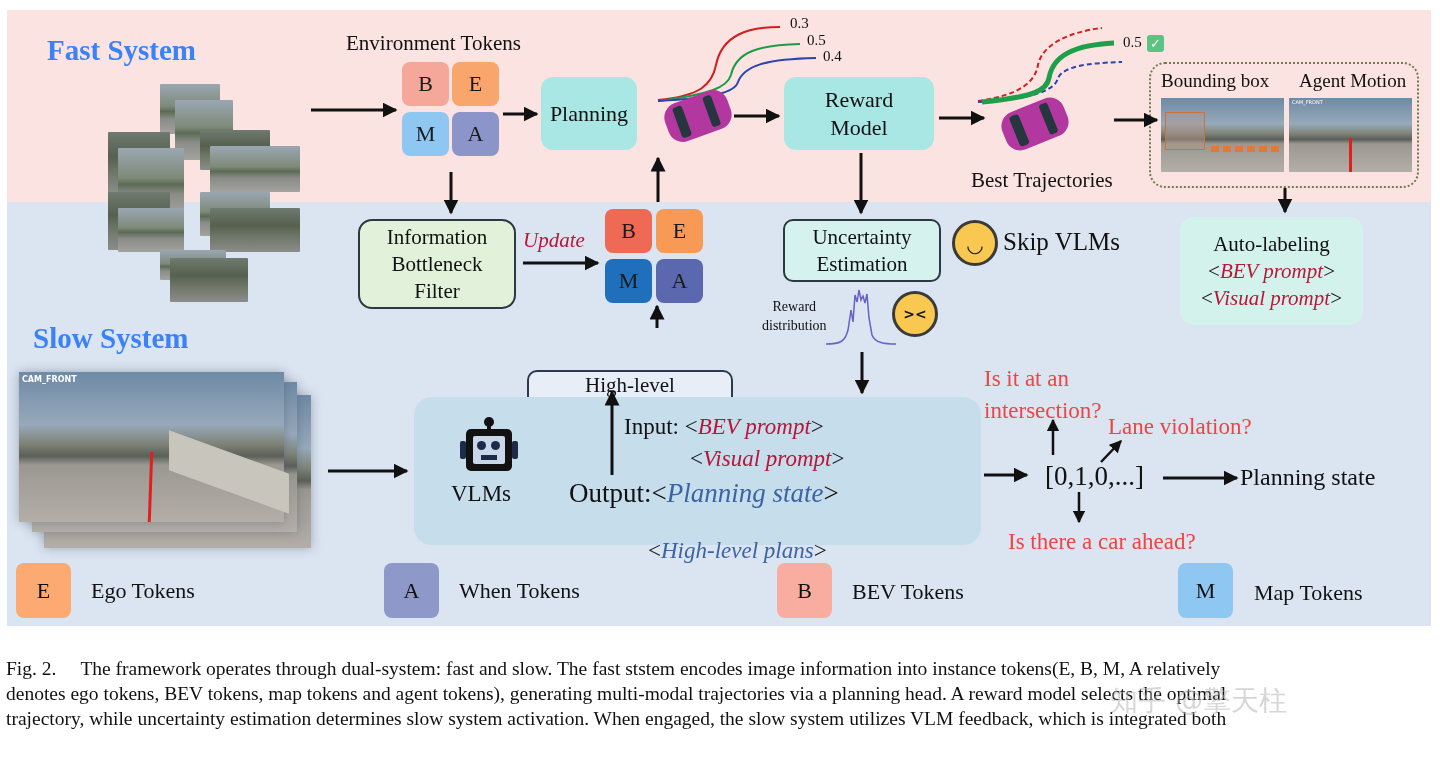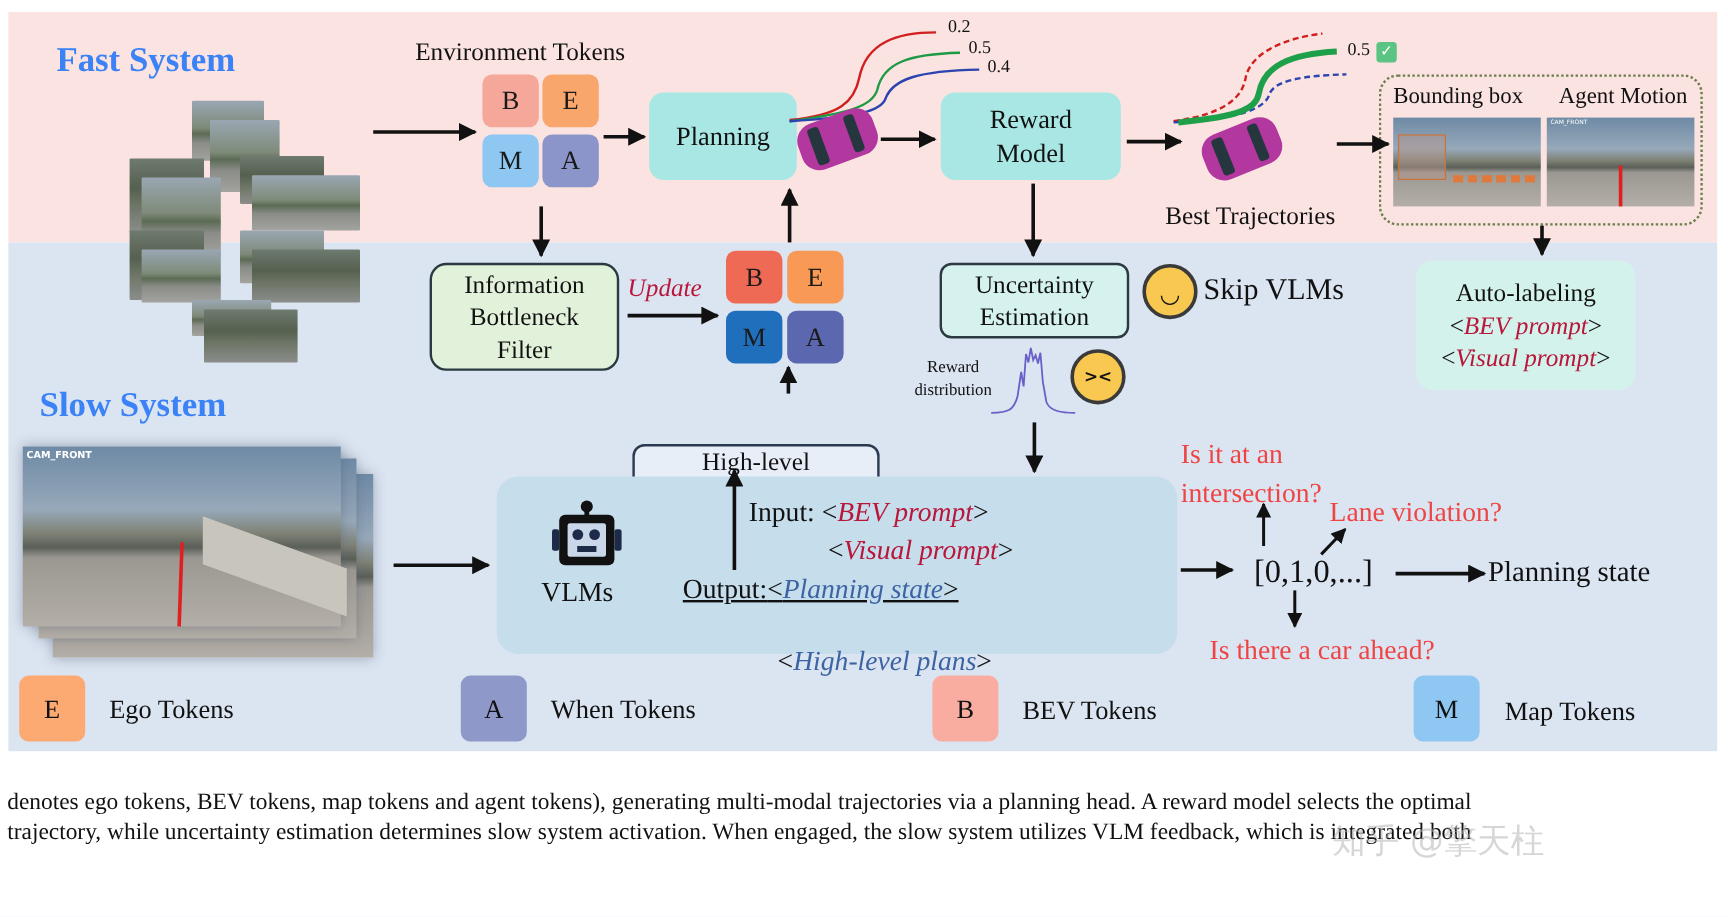--- a/index.html
+++ b/index.html
@@ -53,30 +53,30 @@
 </div>
 
 <div class="abs" style="left:346px; top:31px; font-size:21px;">Environment Tokens</div>
 <div>
   <div class="tok" style="left: 402px; top: 62px; background: rgb(245, 168, 154);">B</div>
   <div class="tok" style="left: 452px; top: 62px; background: rgb(249, 166, 108);">E</div>
   <div class="tok" style="left: 402px; top: 112px; background: rgb(142, 200, 242);">M</div>
   <div class="tok" style="left: 452px; top: 112px; background: rgb(140, 149, 201);">A</div>
 </div>
 
-<div class="box cyan" style="left:541px; top:77px; width:123px; height:73px;">
+<div class="box cyan" style="left:541px; top:77px; width:96px; height:73px;">
   <span>Planning</span>
 </div>
 
 <div class="box cyan" style="left:784px; top:77px; width:150px; height:73px;">
   <span>Reward</span>
   <span>Model</span>
 </div>
 
-<div class="abs" style="left:790px; top:15px; font-size:15px;">0.2</div>
+<div class="abs" style="left:790px; top:15px; font-size:15px;">0.3</div>
 <div class="abs" style="left:807px; top:32px; font-size:15px;">0.5</div>
 <div class="abs" style="left:823px; top:48px; font-size:15px;">0.4</div>
 
 <div class="abs" style="left:1123px; top:34px; font-size:15px;">0.5</div>
 <div class="abs" style="left:1147px; top:35px; width:17px; height:17px; background:#5cc483; border-radius:3px; color:#fff; font-size:13px; display:flex; align-items:center; justify-content:center; font-family:'DejaVu Sans', sans-serif;">✓</div>
 <div class="abs" style="left:971px; top:168px; font-size:21px;">Best Trajectories</div>
 
 <div class="abs" style="left:1149px; top:62px; width:270px; height:126px; border:2px dotted #6d7d4c; border-radius:16px;"></div>
 <div class="abs" style="left:1161px; top:70px; font-size:19px;">Bounding box</div>
 <div class="abs" style="left:1299px; top:70px; font-size:19px;">Agent Motion</div>
@@ -146,21 +146,21 @@
   <div class="abs" style="left:0; top:24px; width:6px; height:18px; background:#1d2b48; border-radius:2px;"></div>
   <div class="abs" style="left:52px; top:24px; width:6px; height:18px; background:#1d2b48; border-radius:2px;"></div>
   <div class="abs" style="left:13px; top:19px; width:32px; height:28px; background:#c9d7e8; border-radius:2px;"></div>
   <div class="abs" style="left:17px; top:24px; width:9px; height:9px; background:#1d2b48; border-radius:50%;"></div>
   <div class="abs" style="left:31px; top:24px; width:9px; height:9px; background:#1d2b48; border-radius:50%;"></div>
   <div class="abs" style="left:21px; top:38px; width:16px; height:5px; background:#1d2b48;"></div>
 </div>
 <div class="abs" style="left:451px; top:481px; font-size:23px;">VLMs</div>
 <div class="abs" style="left:624px; top:414px; font-size:23px;"><span>Input: </span>&lt;<span class="red-it">BEV prompt</span>&gt;</div>
 <div class="abs" style="left:690px; top:446px; font-size:23px;">&lt;<span class="red-it">Visual prompt</span>&gt;</div>
-<div class="abs" style="left:569px; top:478px; font-size:23px;text-decoration:underline;"><span>Output:</span>&lt;<span class="blue-it">Planning state</span>&gt;</div>
+<div class="abs" style="left:569px; top:478px; font-size:27px;"><span>Output:</span>&lt;<span class="blue-it">Planning state</span>&gt;</div>
 <div class="abs" style="left:648px; top:538px; font-size:23px;">&lt;<span class="blue-it">High-level plans</span>&gt;</div>
 
 <div class="abs q" style="left:984px; top:363px; line-height:32px;">
   <div>Is it at an</div>
   <div>intersection?</div>
 </div>
 <div class="abs q" style="left:1108px; top:414px;">Lane violation?</div>
 <div class="abs" style="left:1045px; top:461px; font-size:27px;">[0,1,0,...]</div>
 <div class="abs" style="left:1240px; top:464px; font-size:24px;">Planning state</div>
 <div class="abs q" style="left:1008px; top:529px;">Is there a car ahead?</div>
@@ -220,16 +220,17 @@
   <g transform="translate(1035,124) rotate(-22)">
     <rect x="-33" y="-20" width="66" height="40" rx="15" fill="#b2379f"></rect>
     <rect x="-22" y="-16" width="10" height="32" rx="3" fill="#26363e"></rect>
     <rect x="10" y="-16" width="9" height="32" rx="3" fill="#26363e"></rect>
   </g>
 
   <path d="M826,344 C840,344 845,342 848,330 L851,310 L853,322 L855,295 L857,302 L859,290 L861,300 L863,296 L865,303 L867,294 L869,318 L872,335 C875,343 885,344 896,344" stroke="#6a5fc8" stroke-width="1.5" fill="none"></path>
 </svg>
 
 <div class="caption">
+  <p>Fig. 2.  The framework operates through dual-system: fast and slow. The fast ststem encodes image information into instance tokens(E, B, M, A relatively</p>
   <p>denotes ego tokens, BEV tokens, map tokens and agent tokens), generating multi-modal trajectories via a planning head. A reward model selects the optimal</p>
   <p>trajectory, while uncertainty estimation determines slow system activation. When engaged, the slow system utilizes VLM feedback, which is integrated both</p>
 </div>
 <div class="abs" style="left:1110px; top:682px; font-size:28px; color:rgba(180,180,180,0.55); font-family:'DejaVu Sans', sans-serif;">知乎 @擎天柱</div>
 
 </body></html>

